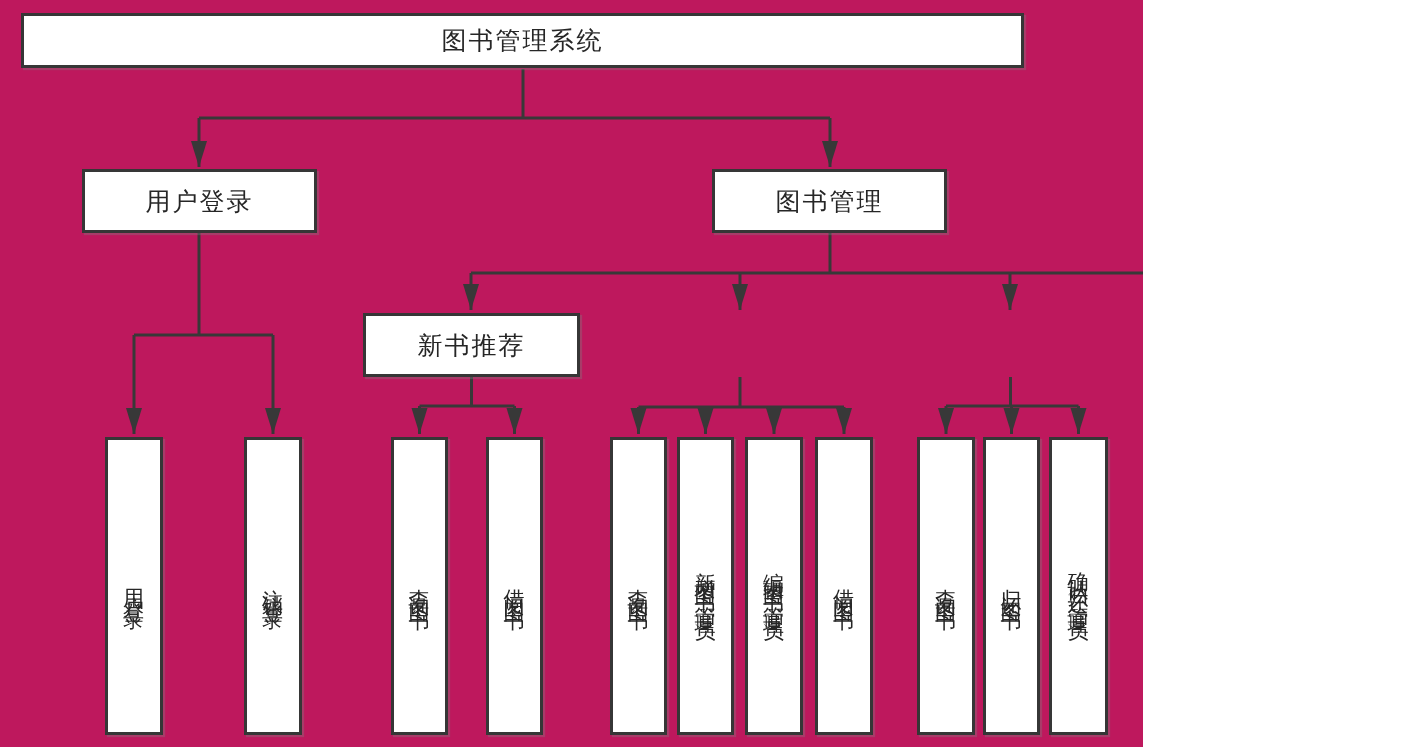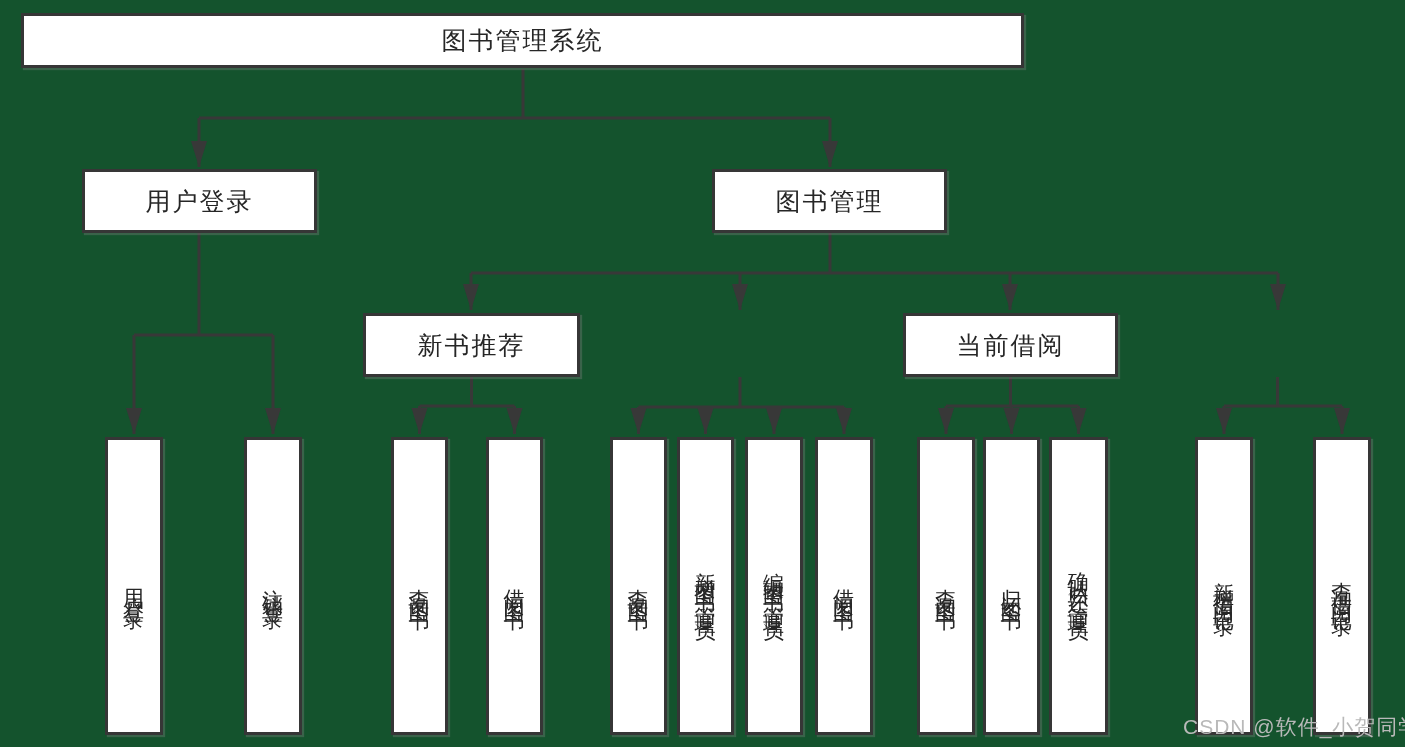--- a/index.html
+++ b/index.html
@@ -1,22 +1,22 @@
 <!DOCTYPE html>
 <html><head>
 <meta charset="utf-8">
 <style>
   * { margin:0; padding:0; box-sizing:border-box; }
   html,body { background:#ffffff; }
   body { font-family:"Liberation Sans","DejaVu Sans",sans-serif; }
 
   .stage {
     position:relative;
-    width:1405px; height:747px;
-    background:#14532d;
+    width:1143px; height:747px;
+    background:#be185d;
     overflow:hidden;
   }
 
   svg.wires { position:absolute; left:0; top:0; z-index:1; }
 
   .node {
     position:absolute;
     background:#ffffff;
     border:3px solid #363636;
     display:flex; align-items:center; justify-content:center;
@@ -109,23 +109,20 @@
   <div class="node h" style="left:82px;top:169px;width:235px;height:64px">
     <span>用户登录</span>
   </div>
   <div class="node h" style="left:363px;top:313px;width:217px;height:64px">
     <span>新书推荐</span>
   </div>
 
   <div class="node h" style="left:712px;top:169px;width:235px;height:64px">
     <span>图书管理</span>
   </div>
-  <div class="node h" style="left:903px;top:313px;width:215px;height:64px">
-    <span>当前借阅</span>
-  </div>
 
   <div class="node v" style="left:105px;top:437px;width:58px;height:298px">
     <span>用户登录</span>
   </div>
   <div class="node v" style="left:244px;top:437px;width:58px;height:298px">
     <span>注销登录</span>
   </div>
 
   <div class="node v" style="left:391px;top:437px;width:57px;height:298px">
     <span>查询图书</span>

